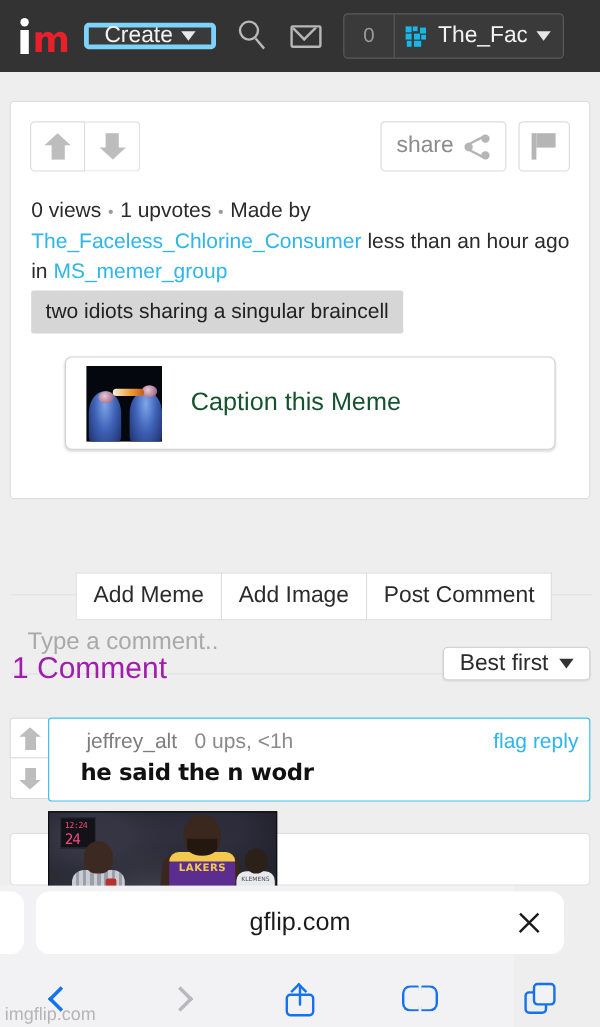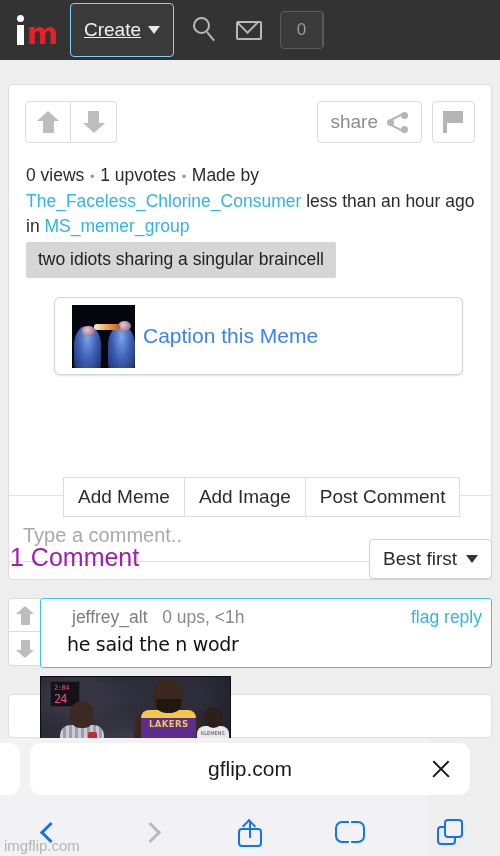--- a/index.html
+++ b/index.html
@@ -30,25 +30,25 @@
     position: absolute; left: 3px; top: 15px;
     width: 7px; height: 20px; background: #ffffff;
   }
   .logo .l-m {
     position: absolute; left: 13px; top: 12px;
     font-size: 30px; line-height: 24px; font-weight: bold;
     color: #e8202a; font-family: "DejaVu Sans", sans-serif;
     letter-spacing: -1px;
   }
   .hdr-btn {
-    margin-left: 14px; height: 54px; padding: 0 13px;
-    border: 1px solid #7dd3fc; border-radius: 4px;
+    margin-left: 14px; height: 22px; padding: 0 13px;
+    border: 4px solid #7dd3fc; border-radius: 4px;
     background: #3a3a3a; color: #f2f2f2;
     display: flex; align-items: center; gap: 7px;
-    font-size: 19px; cursor: pointer; text-decoration: underline;
+    font-size: 19px; cursor: pointer;
   }
   .caret {
     width: 0; height: 0; border-left: 6px solid transparent;
     border-right: 6px solid transparent; border-top: 8px solid #e8e8e8;
   }
   .icon-btn { margin-left: 18px; cursor: pointer; display: flex; align-items: center; }
   .search-i { width: 26px; height: 26px; position: relative; }
   .search-i .ring {
     position: absolute; left: 1px; top: 0;
     width: 17px; height: 17px; border: 2.3px solid #b8b8b8; border-radius: 50%;
@@ -82,21 +82,21 @@
     color: #f2f2f2; font-size: 19px; cursor: pointer;
   }
   .avatar-px { width: 19px; height: 17px; position: relative; }
   .avatar-px i {
     position: absolute; display: block; background: #17b7e8;
   }
   .uname { max-width: 74px; overflow: hidden; white-space: nowrap; }
 
   
   .card {
-    position: absolute; left: 8px; top: 84px; width: 484px; height: 496px;
+    position: absolute; left: 8px; top: 84px; width: 484px; height: 332px;
     background: #ffffff; border: 1px solid #dddddd; border-radius: 4px;
   }
   .vote-pair {
     position: absolute; left: 16px; top: 16px;
     display: flex;
   }
   .vote-box {
     width: 46px; height: 42px; border: 1px solid #dcdcdc; background: #fff;
     display: flex; align-items: center; justify-content: center; cursor: pointer;
   }
@@ -187,21 +187,21 @@
     position: absolute; left: 22px; top: 19px; width: 26px; height: 6px;
     background: linear-gradient(90deg,#f5f0e0 0%, #f0a03c 55%, #c85a18 100%);
     border-radius: 3px; filter: blur(0.4px);
   }
   .thumb .brain {
     position: absolute; width: 13px; height: 10px; border-radius: 50%;
     background: radial-gradient(circle at 40% 40%, #e9c9d6 0%, #b07d9a 60%, #6c4a66 100%);
   }
   .thumb .brain.l { left: 10px; top: 21px; }
   .thumb .brain.r { right: 4px; top: 16px; }
-  .caption-lbl { margin-left: 8px; font-size: 21px; color: #3b82f6; }
+  .caption-lbl { margin-left: 24px; font-size: 21px; color: #14532d; }
 
   
   .composer {
     position: absolute; left: 0px; top: 410px; width: 484px; height: 67px;
     border-top: 1px solid #e2e2e2; border-bottom: 1px solid #e2e2e2;
     display: flex; align-items: flex-start;
   }
   .composer input {
     width: 100%; height: 65px; border: none; outline: none;
     font-size: 20px; color: #222; padding: 14px 0 0 14px;
@@ -221,21 +221,21 @@
 
   
   .c-head {
     position: absolute; left: 0; top: 543px; width: 500px; height: 44px;
   }
   .c-count {
     position: absolute; left: 10px; top: 0;
     font-size: 25px; color: #a21caf; font-weight: 300;
   }
   .sort-btn {
-    position: absolute; right: 8px; top: -4px; height: 40px; padding: 0 13px;
+    position: absolute; right: 8px; top: -4px; height: 28px; padding: 0 13px;
     border: 1px solid #d2d2d2; border-radius: 4px; background: #fff;
     display: flex; align-items: center; gap: 9px;
     font-size: 19px; color: #2b2b2b; cursor: pointer;
     box-shadow: 0 1px 1px rgba(0,0,0,.05);
   }
   .caret-dk {
     width: 0; height: 0; border-left: 6px solid transparent;
     border-right: 6px solid transparent; border-top: 8px solid #333;
   }
 
@@ -265,21 +265,21 @@
   }
   .c-user { color: #7d7d7d; }
   .c-actions {
     position: absolute; right: 9px; top: 8px;
     font-size: 17.5px; color: #2fb5e8;
   }
   .c-actions span { cursor: pointer; }
   .c-text {
     position: absolute; left: 26px; top: 34px;
     font-family: "DejaVu Sans", sans-serif;
-    font-size: 19px; font-weight: normal; color: #111;
+    font-size: 19px; font-weight: bold; color: #111;
     letter-spacing: -0.3px;
   }
 
   .c-extra {
     position: absolute; left: 8px; top: 694px; width: 484px; height: 44px;
     background: #fff; border: 1px solid #e0e0e0; border-radius: 4px;
   }
 
   
   .c-img {
@@ -473,20 +473,34 @@
           <span class="hdl"></span>
       </span>
     </div>
 
     <div class="icon-btn">
       <span class="mail-i"></span>
     </div>
 
     <div class="user-group">
       <div class="notif-count">0</div>
+      <div class="user-chip">
+        <span class="avatar-px">
+          <i style="left:0;top:0;width:5px;height:5px;"></i>
+          <i style="left:6px;top:0;width:4px;height:4px;"></i>
+          <i style="left:12px;top:1px;width:5px;height:5px;"></i>
+          <i style="left:0;top:6px;width:5px;height:5px;"></i>
+          <i style="left:7px;top:6px;width:5px;height:5px;"></i>
+          <i style="left:13px;top:7px;width:4px;height:4px;"></i>
+          <i style="left:1px;top:12px;width:4px;height:5px;"></i>
+          <i style="left:7px;top:12px;width:6px;height:5px;"></i>
+        </span>
+        <span class="uname">The_Fac</span>
+        <span class="caret"></span>
+      </div>
     </div>
   </div>
 
   <div class="card">
 
     <div class="vote-pair">
       <div class="vote-box">
         <span class="arrow-up"></span>
       </div>
       <div class="vote-box">
@@ -567,21 +581,21 @@
     <div class="c-actions">
       <span>flag</span>
       <span>reply</span>
     </div>
     <div class="c-text">he said the n wodr</div>
   </div>
 
   <div class="c-img">
     <div class="crowd"></div>
     <div class="scorebug">
-      <span class="t">2:04</span>
+      <span class="t">12:24</span>
       <span class="s">24</span>
     </div>
     <div class="ref">
       <span class="bd"></span>
         <span class="patch"></span>
         <span class="hd"></span>
         <span class="arm"></span>
     </div>
     <div class="lbj">
       <span class="armR"></span>

